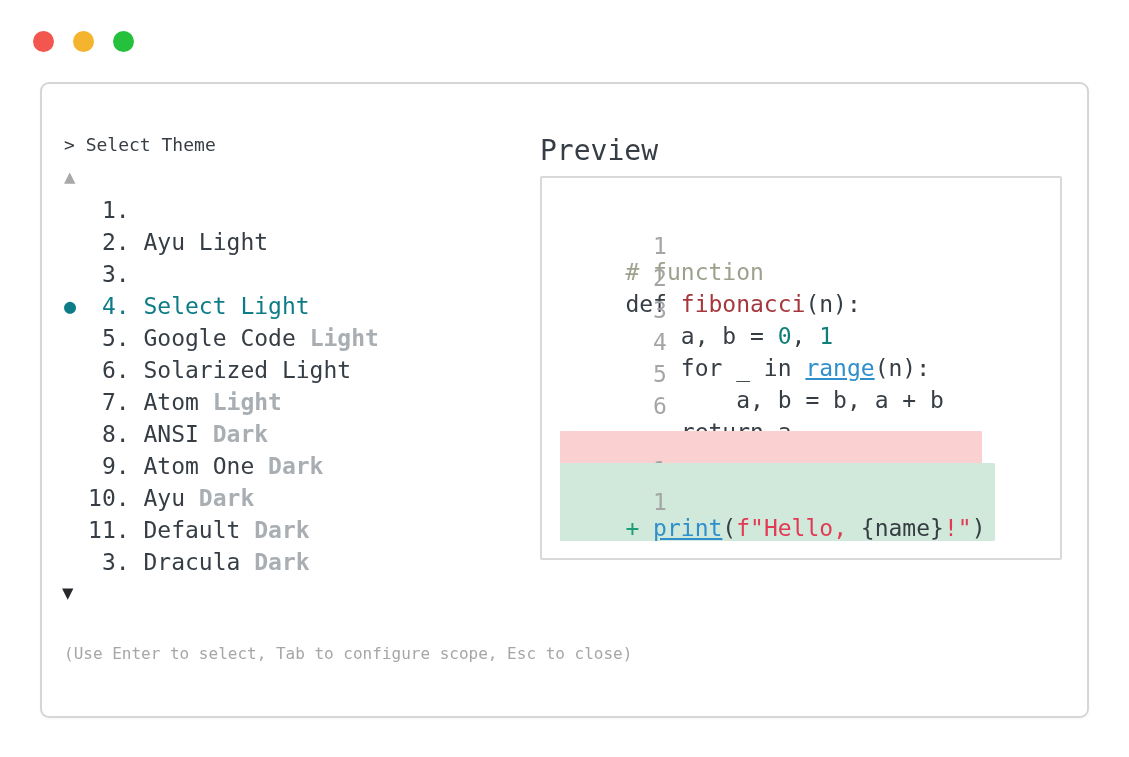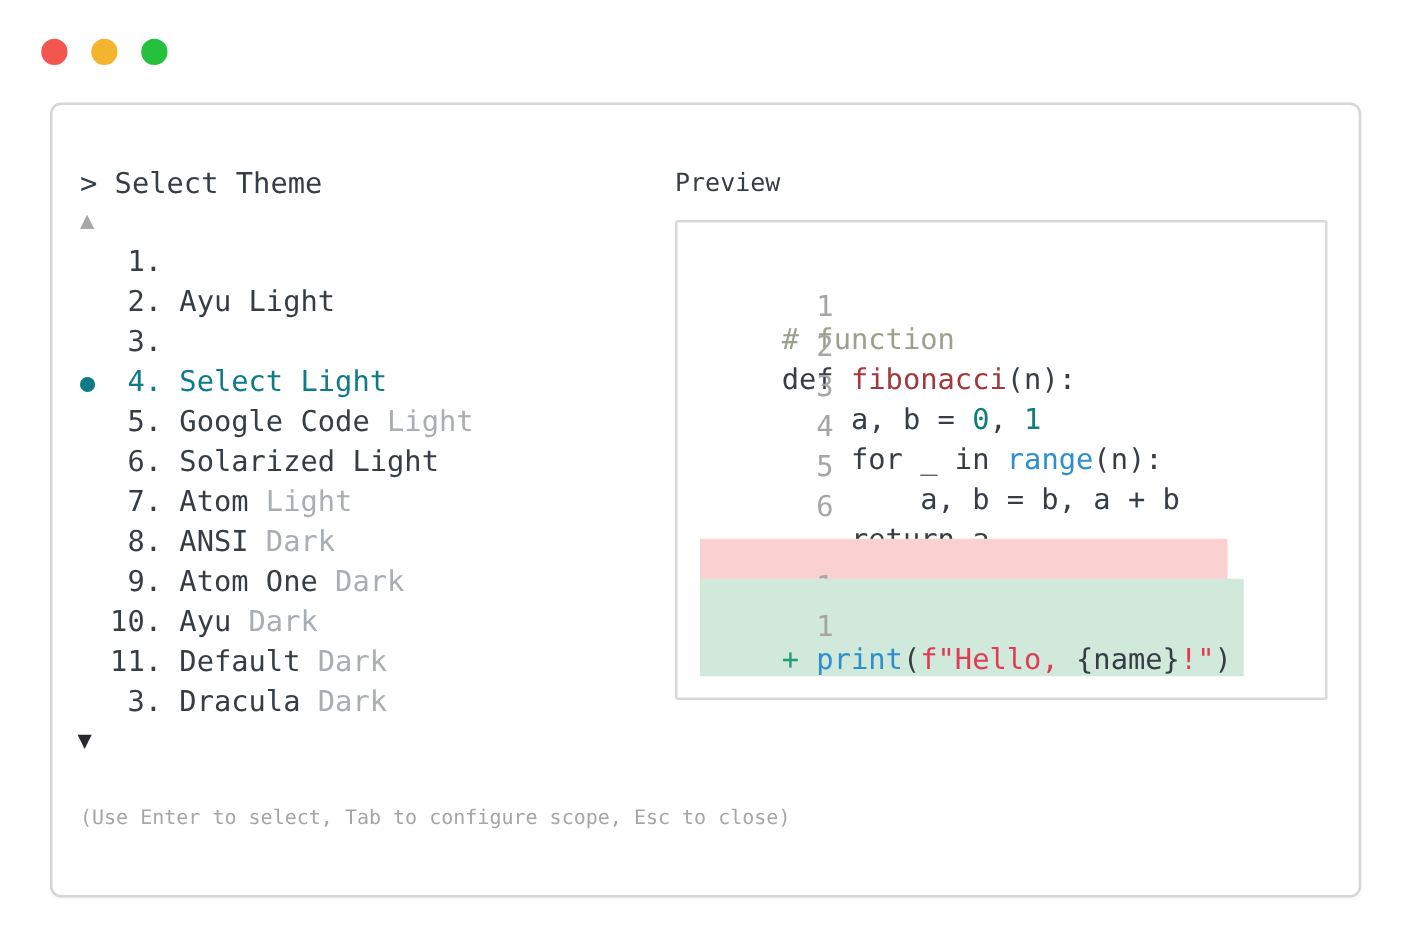--- a/index.html
+++ b/index.html
@@ -7,36 +7,36 @@
     font-family:"DejaVu Sans Mono","Liberation Mono",monospace; }
   body { position:relative; overflow:hidden; }
 
   .traffic-lights { position:absolute; left:33px; top:31px; display:flex; gap:19px; }
   .tl { width:21px; height:21px; border-radius:50%; }
 
   .panel { position:absolute; left:40px; top:82px; width:1049px; height:636px;
     border:2px solid var(--panel-border); border-radius:9px; background:#fff;
     box-shadow:0 1px 3px rgba(0,0,0,0.04); }
 
-  .dialog-title { position:absolute; left:22px; top:50px; font-size:23px;
+  .dialog-title { position:absolute; left:22px; top:50px; font-size:18px;
     color:var(--text-dark); white-space:pre; }
-  .preview-label { position:absolute; left:498px; top:50px; font-size:20px;
+  .preview-label { position:absolute; left:498px; top:50px; font-size:28px;
     color:var(--text-dark); }
 
   .scroll-up { position:absolute; left:22px; top:80px; font-size:19px;
     color:var(--arrow-dim); line-height:24px; cursor:default; }
   .scroll-down { position:absolute; left:20px; top:496px; font-size:19px;
     color:var(--arrow-dark); line-height:24px; cursor:default; }
 
   .theme-list { position:absolute; left:22px; top:110px; font-size:23px; }
   .theme-item { display:flex; align-items:center; height:32px; white-space:pre;
     color:var(--text-dark); cursor:default; }
   .theme-item .marker { width:2ch; color:var(--selection-teal); font-size:20px; }
   .theme-item .num { display:inline-block; width:3ch; text-align:right; margin-right:1ch; }
-  .theme-item .dim { color:var(--text-dim); }
+  .theme-item .dim { color:var(--text-dim);font-weight:bold; }
   .theme-item.selected .num,
   .theme-item.selected .label { color:var(--selection-teal); }
 
   .hint { position:absolute; left:22px; top:560px; font-size:16px;
     color:var(--hint-gray); white-space:pre; }
 
   .preview-box { position:absolute; left:498px; top:92px; width:522px; height:384px;
     border:2px solid var(--preview-border); border-radius:2px; background:#fff; }
   .code { padding:52px 0 0 28px; font-size:23px; }
   .code-line { height:32px; display:flex; align-items:center; white-space:pre; }
@@ -44,21 +44,21 @@
     border-radius:1px; white-space:pre; }
   .line-inner.removed { background:var(--removed-bg); }
   .line-inner.added { background:var(--added-bg); }
   .ln { display:inline-block; min-width:1ch; text-align:right; margin-right:1ch;
     color:var(--line-number-gray); }
 
   .seg-plain       { color:var(--text-dark); }
   .seg-comment     { color:var(--comment-green); }
   .seg-function    { color:var(--function-red);text-align:right; }
   .seg-number      { color:var(--number-teal); }
-  .seg-builtin     { color:var(--builtin-blue); }
+  .seg-builtin     { color:var(--builtin-blue);text-decoration:underline; }
   .seg-string      { color:var(--string-red); }
   .seg-diff-minus  { color:var(--diff-minus-red); }
   .seg-diff-plus   { color:var(--diff-plus-green); }
 </style>
 </head>
 <body>
 
 <div class="traffic-lights" id="traffic-lights">
     <div class="tl" style="background: rgb(242, 86, 78);"></div>
     <div class="tl" style="background: rgb(244, 180, 45);"></div>

